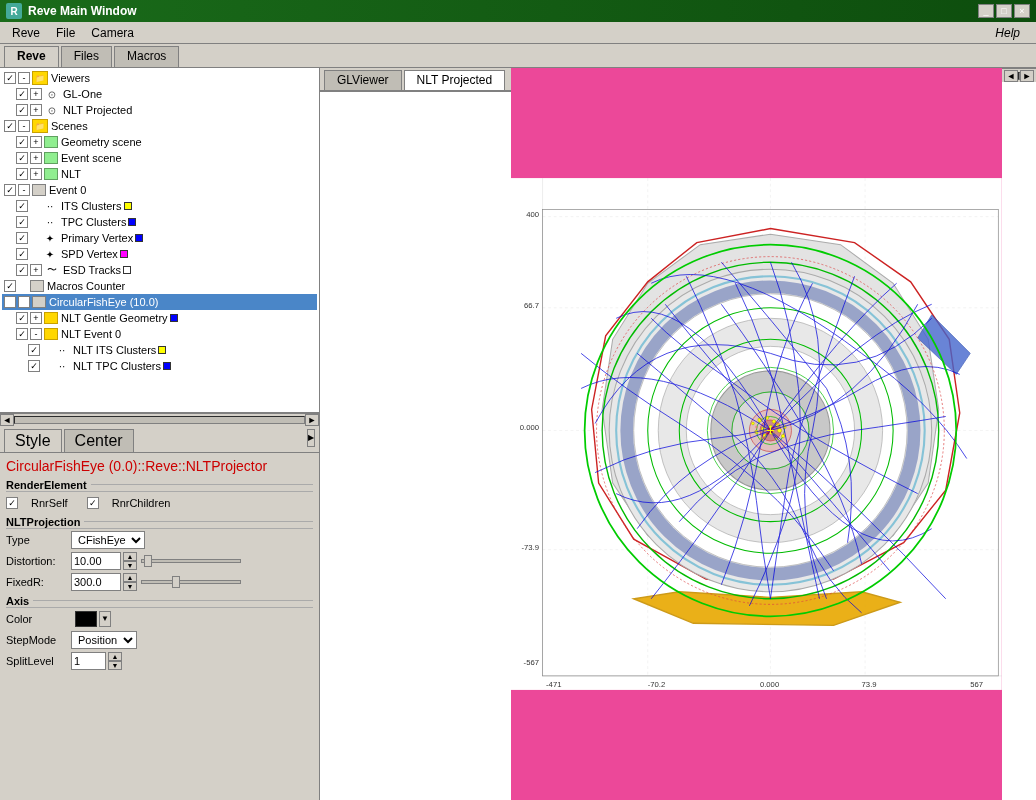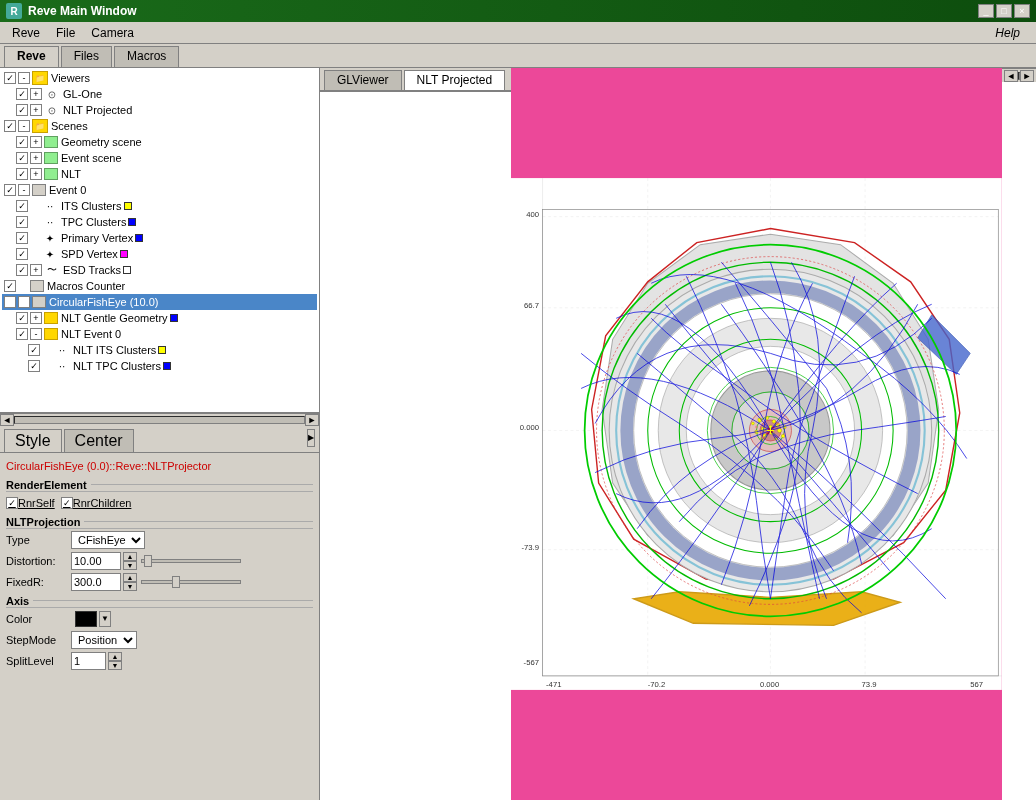--- a/index.html
+++ b/index.html
@@ -189,43 +189,42 @@
       margin-bottom: 3px;
       min-height: 18px;
     }
     .prop-label {
       color: #000;
       min-width: 65px;
       font-size: 11px;
     }
     .prop-value {
       color: #cc0000;
-      font-size: 11px;
+      font-size: 14px;
     }
     .section-header {
       font-weight: bold;
       font-size: 11px;
       margin-top: 4px;
       margin-bottom: 2px;
       border-bottom: 1px solid #aaa;
       display: flex;
       align-items: center;
     }
     .section-header::after {
       content: '';
       flex: 1;
       height: 1px;
       background: #aaa;
       margin-left: 4px;
     }
     .checkbox-row {
       display: flex;
       align-items: center;
-      gap: 0;
-      text-decoration: underline;
+      gap: 13px;
     }
     .prop-checkbox {
       width: 12px; height: 12px;
       border: 1px solid #808080;
       background: white;
       display: inline-flex; align-items: center; justify-content: center;
       font-size: 9px;
     }
     .prop-checkbox.checked::after { content: '✓'; }
     

